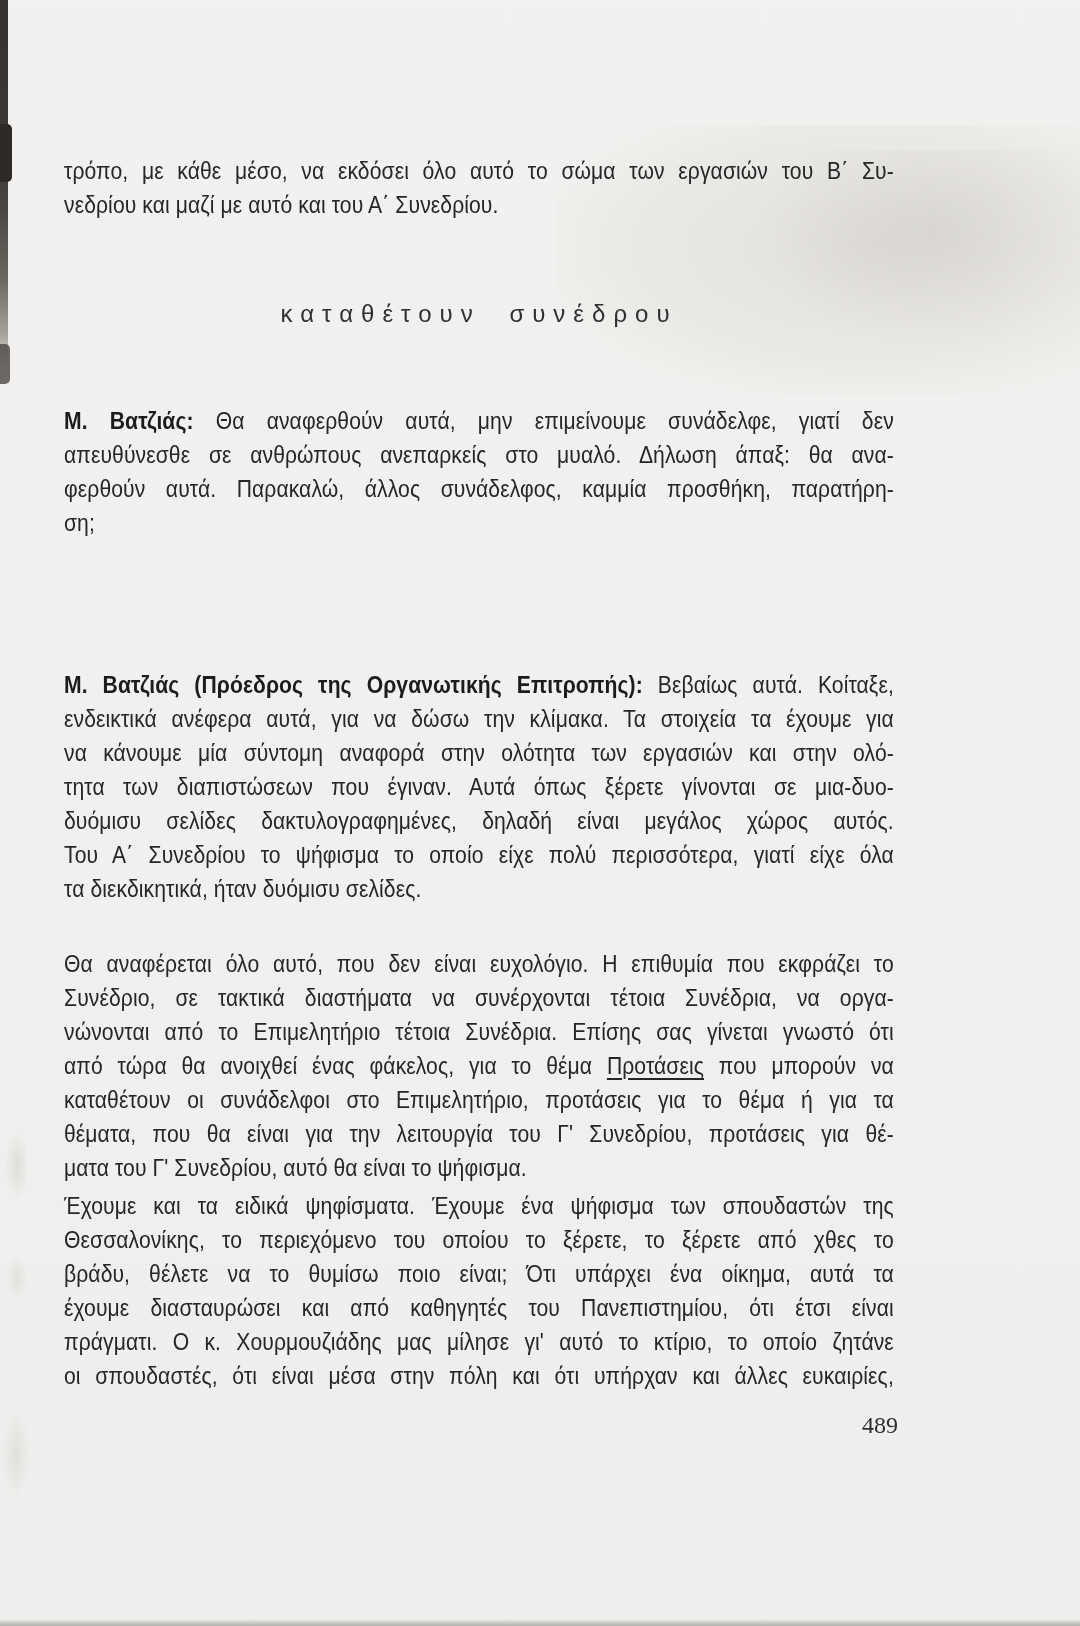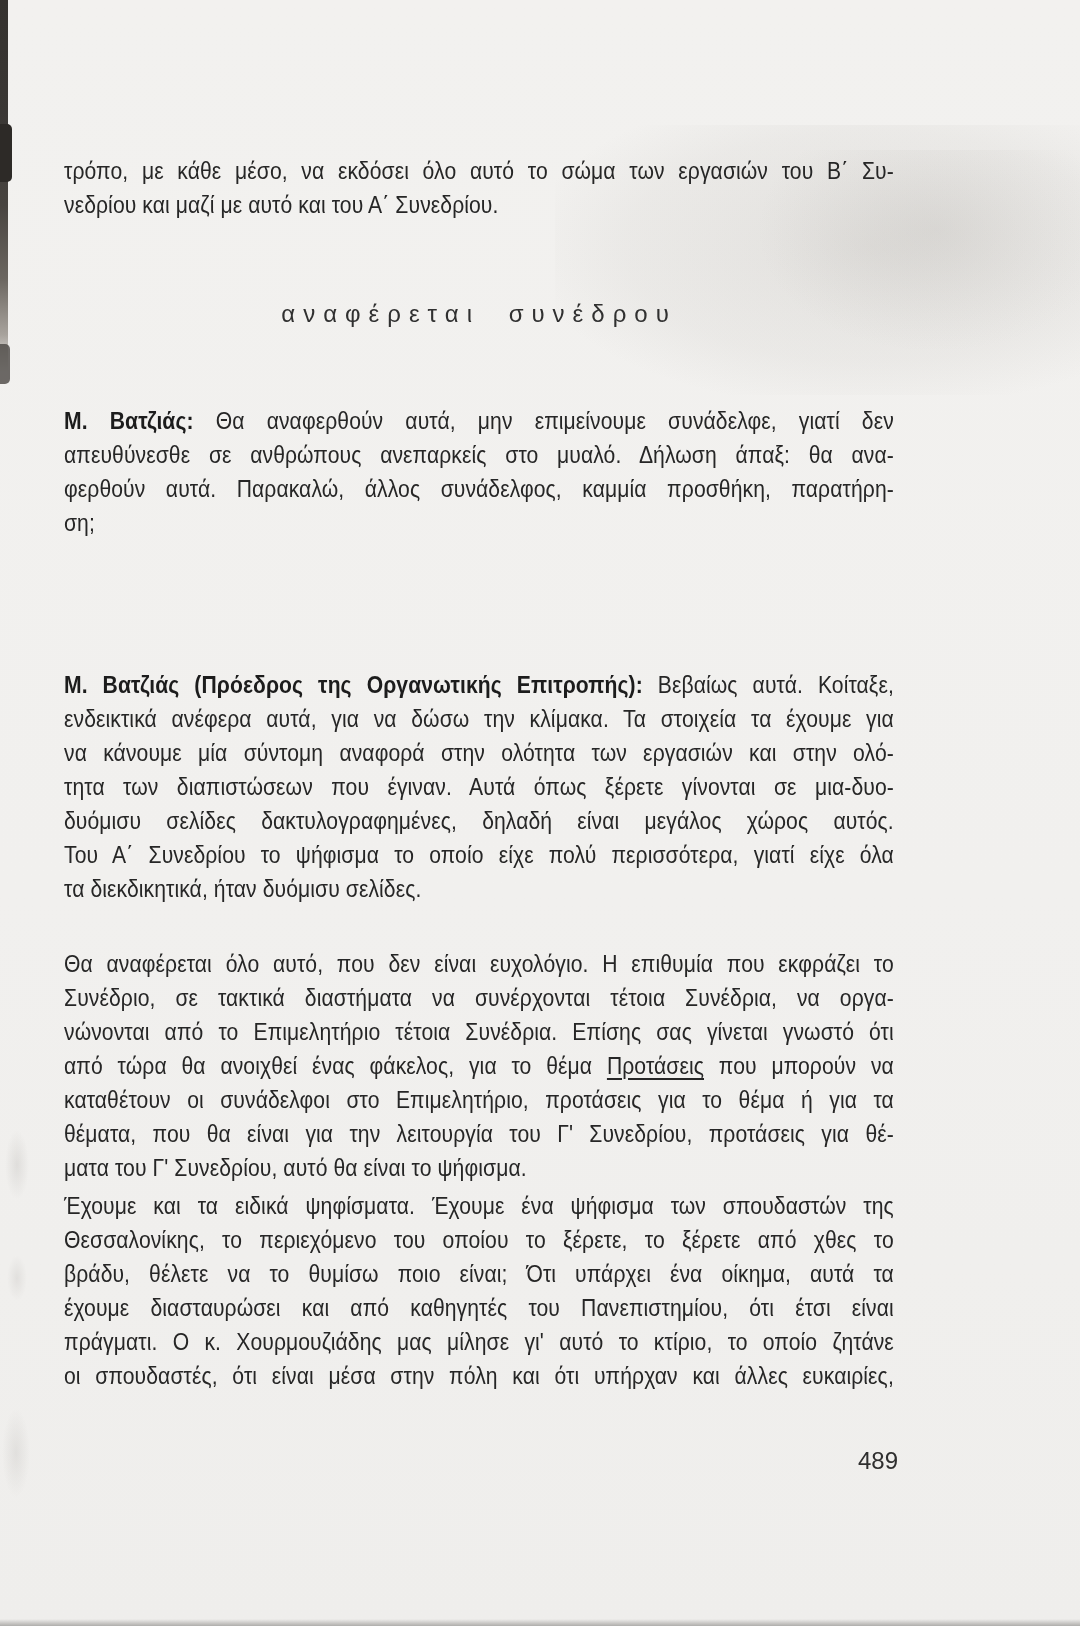--- a/index.html
+++ b/index.html
@@ -51,40 +51,40 @@
   .p4{top:947px}
   .p5{top:1189px}
   .b{font-weight:bold;color:#1c1c1c;}
   .u{text-decoration:underline;text-underline-offset:4px;}
   .heading{
     position:absolute;left:0;top:297px;width:830px;
     text-align:center;font-size:24px;line-height:34px;
     letter-spacing:8px;word-spacing:14px;color:#303030;
   }
   .page-number{
-    position:absolute;top:1444px;right:-4px;
-    font-size:24px;line-height:34px;color:#2f2f2f;
+    position:absolute;top:1408px;right:-4px;
+    font-size:24px;line-height:34px;color:#2f2f2f;font-family:Liberation Serif, serif;
   }
 </style>
 </head>
 <body>
 
 <div class="page">
   <div class="edge-band"></div>
   <div class="edge-notch-1"></div>
   <div class="edge-notch-2"></div>
   <div class="smudge-top-right"></div>
   <div class="smudge-top-right-2"></div>
   <div class="smudge-left-1"></div>
   <div class="smudge-left-2"></div>
   <div class="smudge-left-3"></div>
   <div class="bottom-shade"></div>
 
   <div class="text-column">
-    <div class="heading">αναφέρεται συνέδρου</div>
+    <div class="heading">καταθέτουν συνέδρου</div>
     <div class="page-number">489</div>
 
   <div class="para p0">
         <div class="line"><span>τρόπο, με κάθε μέσο, να εκδόσει όλο αυτό το σώμα των εργασιών του Β΄ Συ-</span></div>
         <div class="line final"><span>νεδρίου και μαζί με αυτό και του Α΄ Συνεδρίου.</span></div>
       </div>
       <div class="para p1">
         <div class="line"><span class="b">Μ. Βατζιάς:</span><span> Θα αναφερθούν αυτά, μην επιμείνουμε συνάδελφε, γιατί δεν</span></div>
         <div class="line"><span>απευθύνεσθε σε ανθρώπους ανεπαρκείς στο μυαλό. Δήλωση άπαξ: θα ανα-</span></div>
         <div class="line"><span>φερθούν αυτά. Παρακαλώ, άλλος συνάδελφος, καμμία προσθήκη, παρατήρη-</span></div>

